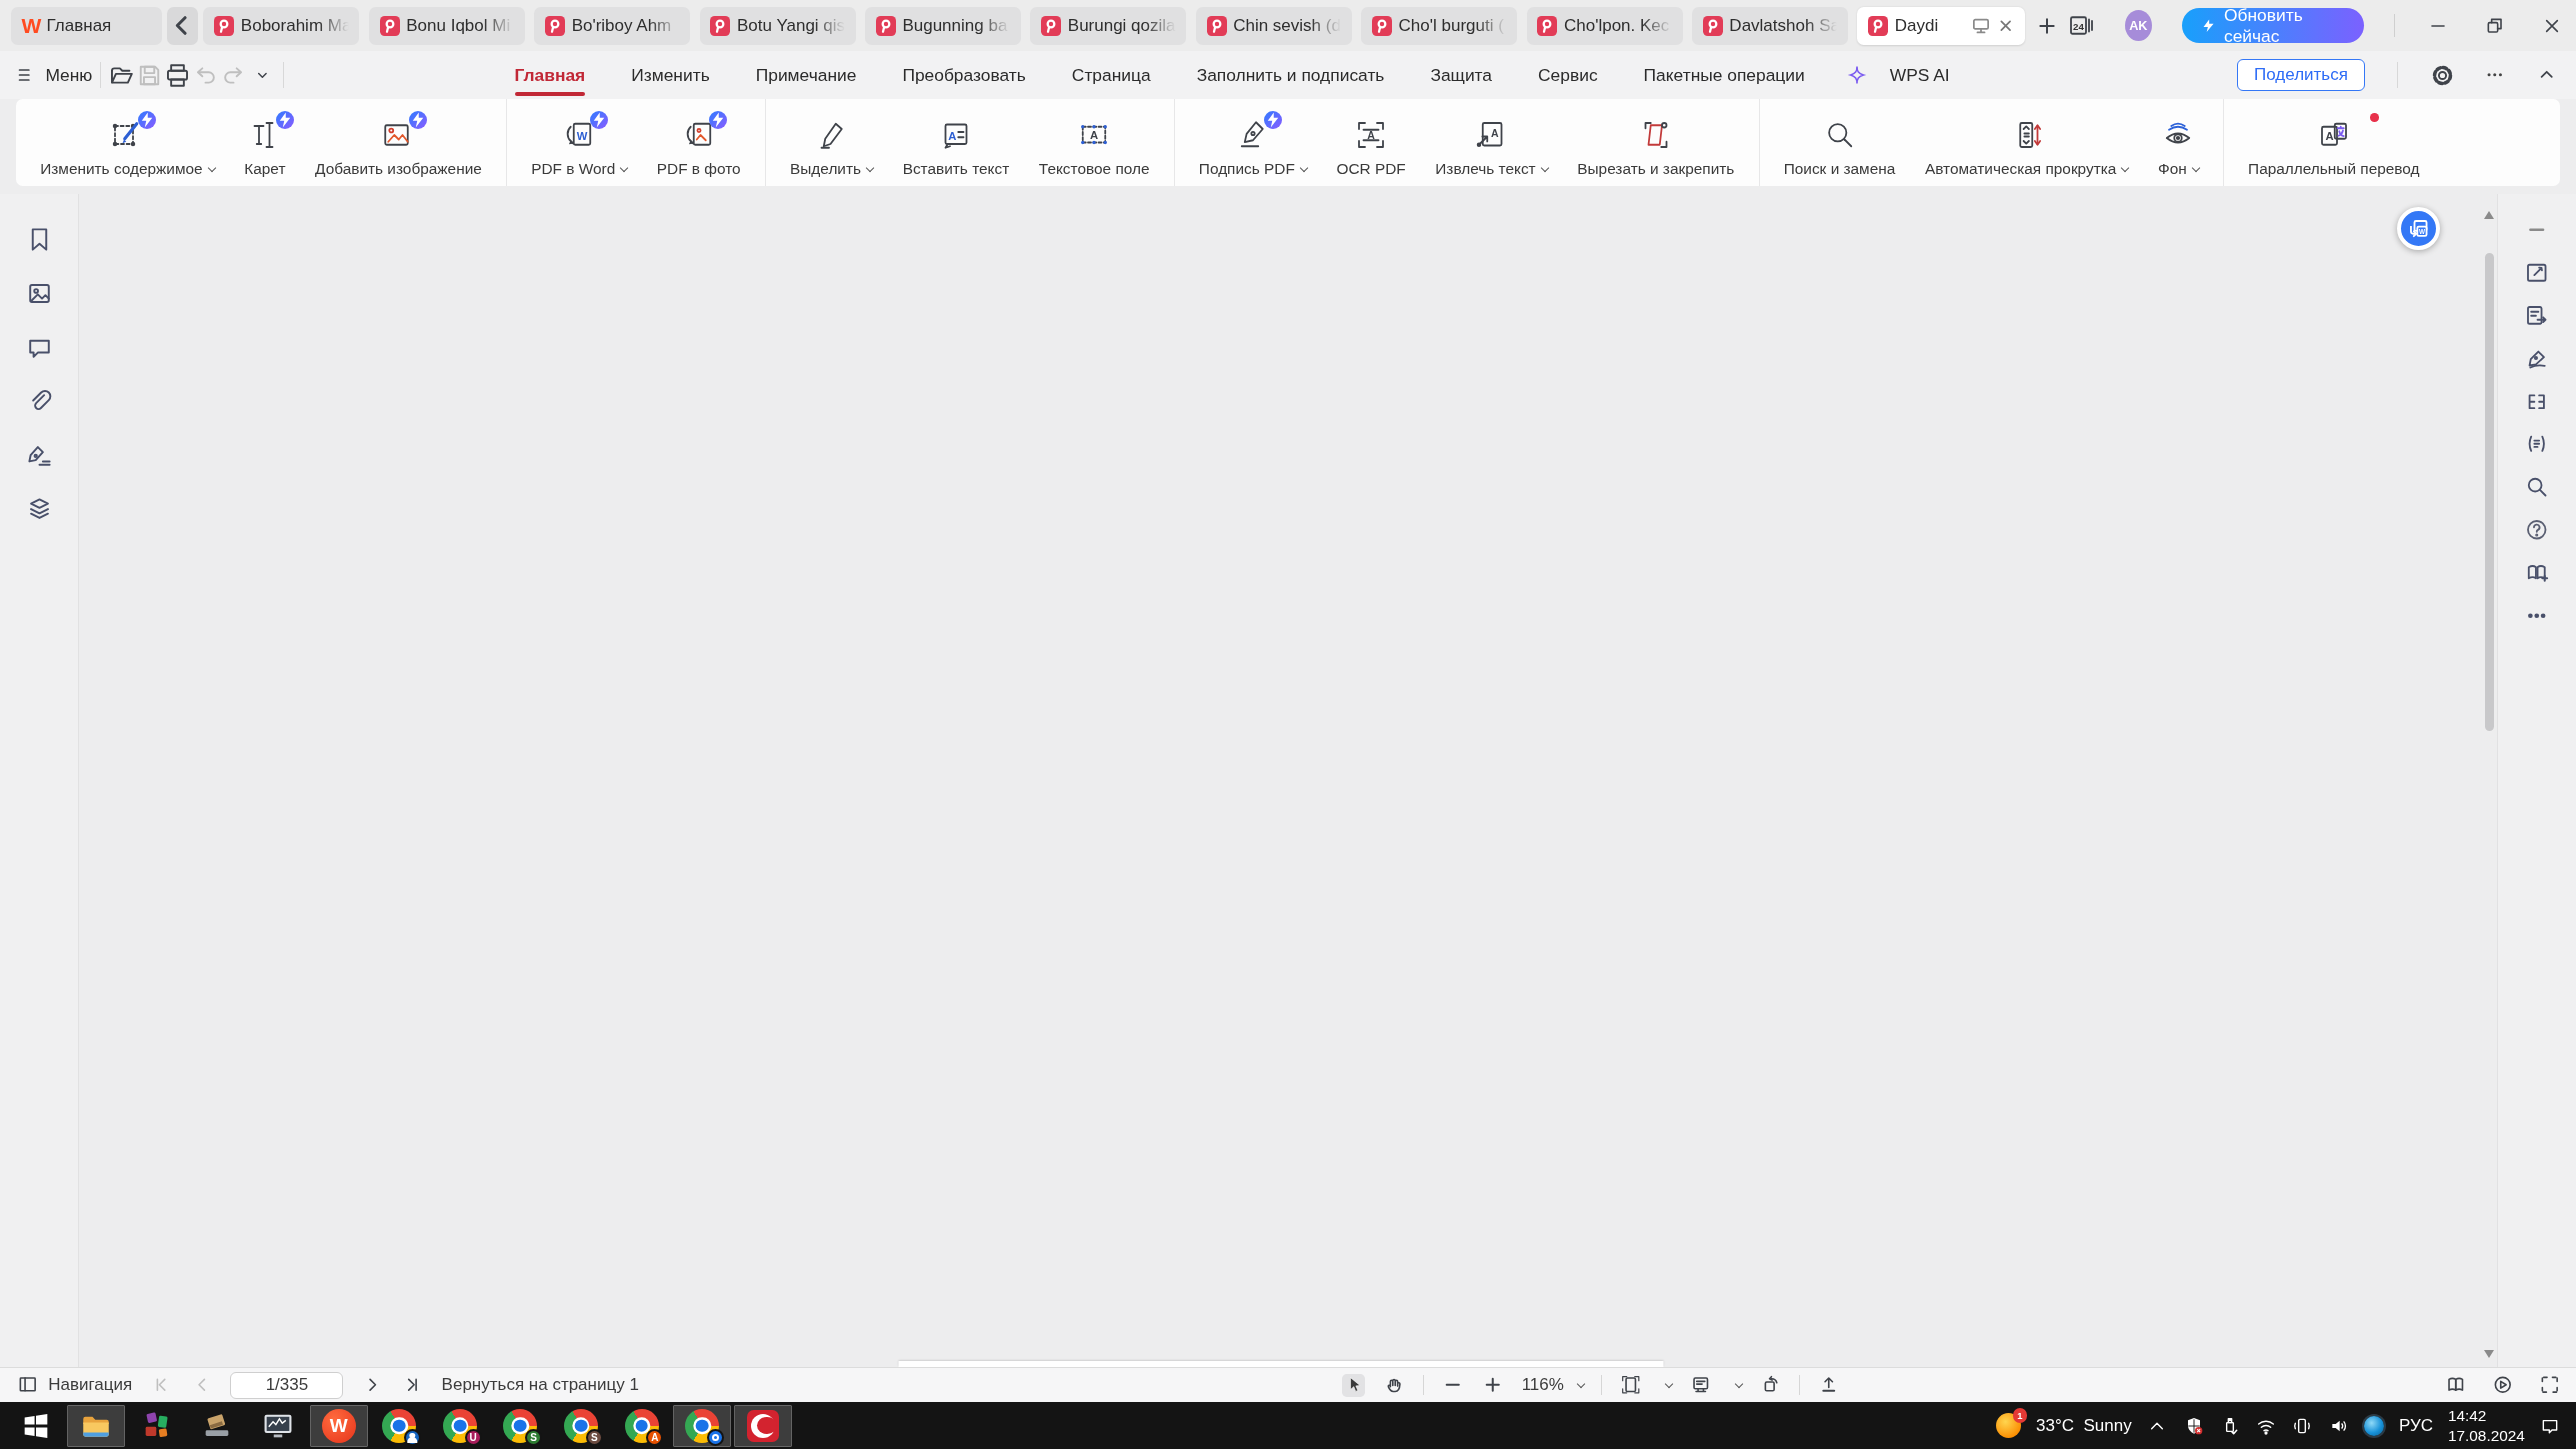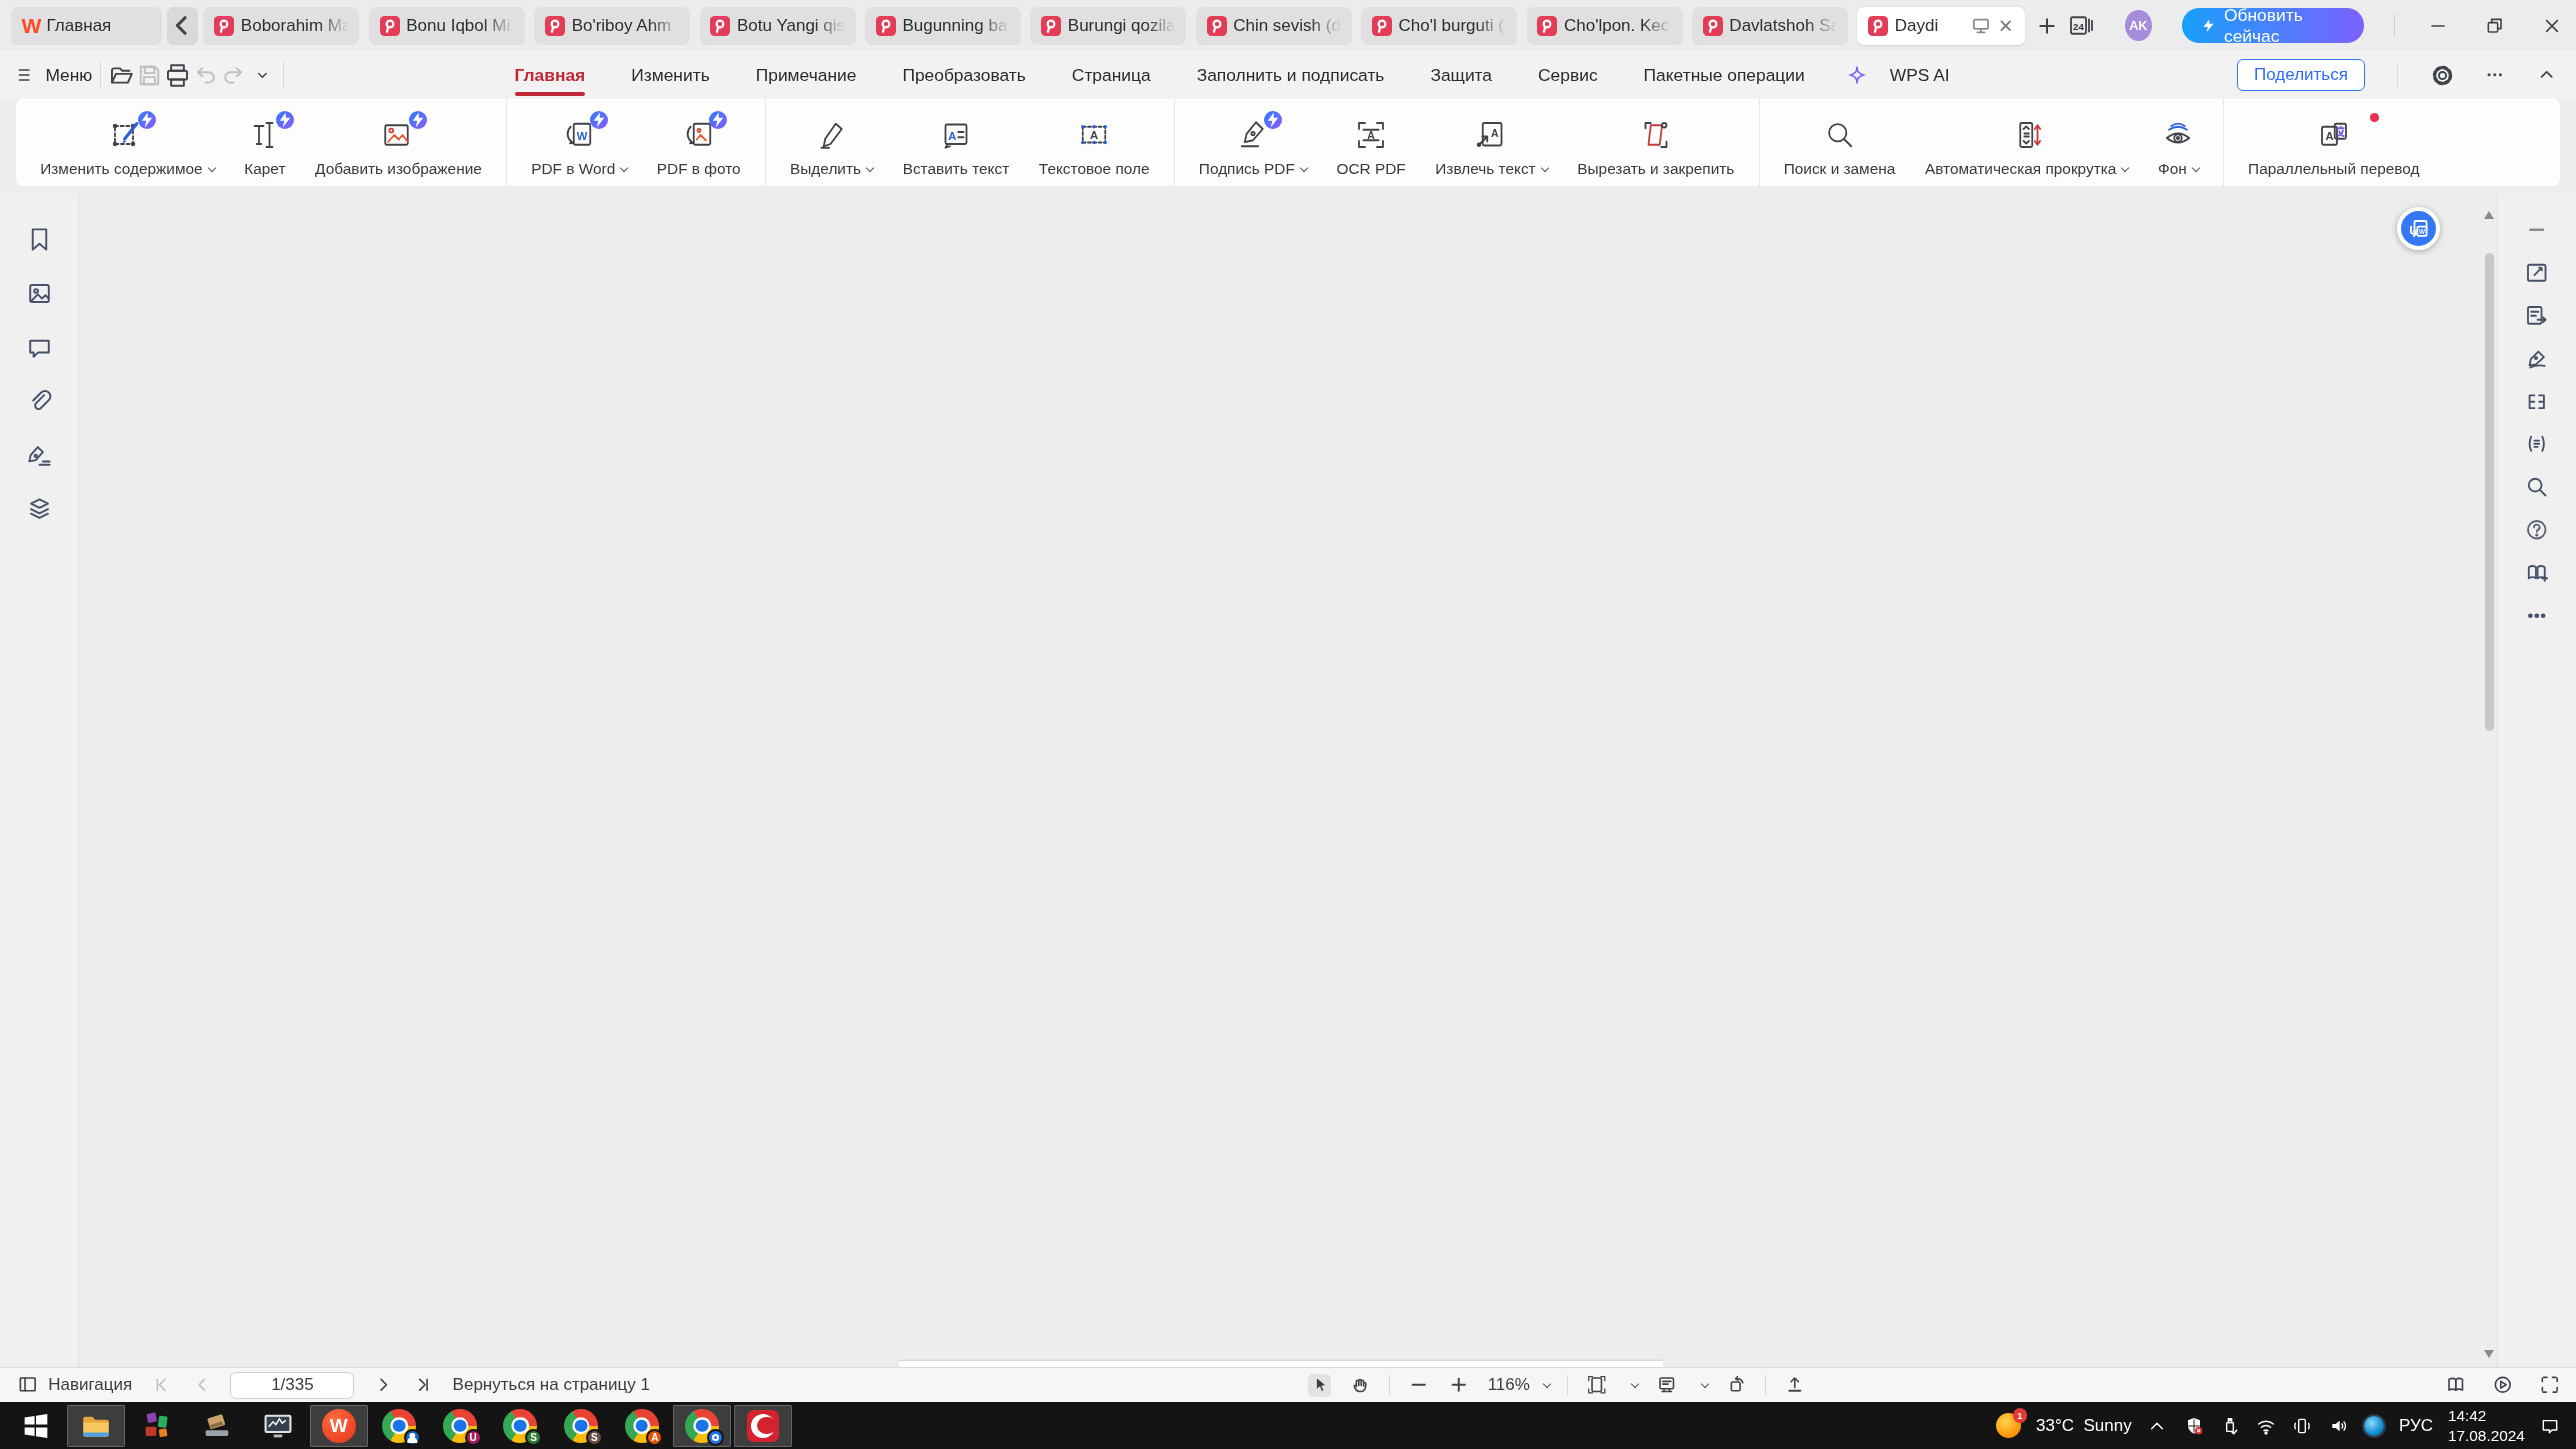--- a/index.html
+++ b/index.html
@@ -69,25 +69,25 @@
   .vscroll { width:14.8px; position:relative; background:#ededee; }
   .scroll-arrow-up { position:absolute; top:17.4px; left:2px; width:0; height:0; border-left:5.4px solid transparent; border-right:5.4px solid transparent; border-bottom:8px solid #8a8a8a; }
   .scroll-thumb { position:absolute; top:59px; left:2.7px; width:9.4px; height:478px; background:#c8c8ca; border-radius:4.7px; }
   .scroll-arrow-down { position:absolute; bottom:9.4px; left:2px; width:0; height:0; border-left:5.4px solid transparent; border-right:5.4px solid transparent; border-top:8px solid #8a8a8a; }
   .right-rail { width:79px; background:#f0f0f1; border-left:0.7px solid #e1e1e2; display:flex; flex-direction:column; align-items:center; padding-top:23px; gap:17.4px; }
   .right-rail svg { width:25.5px; height:25.5px; }
 
   
   .statusbar { height:35px; background:#f6f6f7; border-top:0.7px solid #dcdcdc; position:relative; font-size:17px; color:#3c3c3c; flex:none; }
   .sb-left { position:absolute; left:17.4px; top:0; height:100%; display:flex; align-items:center; gap:17.4px; }
-  .sb-mid  { position:absolute; left:1308px; top:0; height:100%; display:flex; align-items:center; gap:17.4px; }
+  .sb-mid  { position:absolute; left:1342px; top:0; height:100%; display:flex; align-items:center; gap:17.4px; }
   .sb-right{ position:absolute; right:14.8px; top:0; height:100%; display:flex; align-items:center; gap:24px; }
   .sb-ic { width:23px; height:23px; display:flex; align-items:center; justify-content:center; }
   .sb-ic svg { width:21.5px; height:21.5px; }
-  .page-box { width:124px; height:27px; background:#fff; border:0.7px solid #cfcfcf; border-radius:6px; display:flex; align-items:center; justify-content:center; }
+  .page-box { width:113px; height:27px; background:#fff; border:0.7px solid #cfcfcf; border-radius:6px; display:flex; align-items:center; justify-content:center; }
   .tool-active { background:#e2e2e4; border-radius:4.7px; padding:2px; }
   .sb-div { width:0.7px; height:20px; background:#d6d6d6; }
   .zoomval { display:flex; align-items:center; gap:8px; }
 
   
   .taskbar { height:47px; background:#141414; display:flex; align-items:center; padding:0 5.4px; color:#fff; flex:none; }
   .tb-btn { width:58px; height:42px; margin:0 1.3px; display:flex; align-items:center; justify-content:center; border-radius:2px; position:relative; flex:none; }
   .tb-btn.active { background:#3d3d3d; box-shadow:inset 0 0 0 0.7px #757575; }
   .tb-btn svg { width:34px; height:34px; }
   .chrome-repeat { display:contents; }

